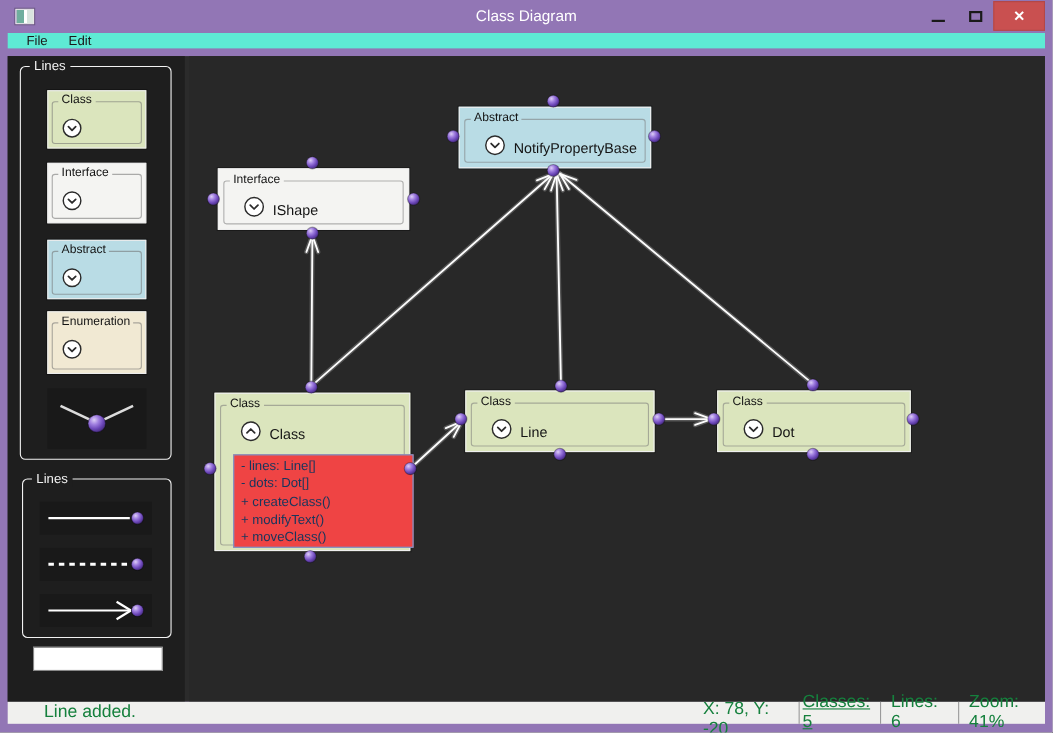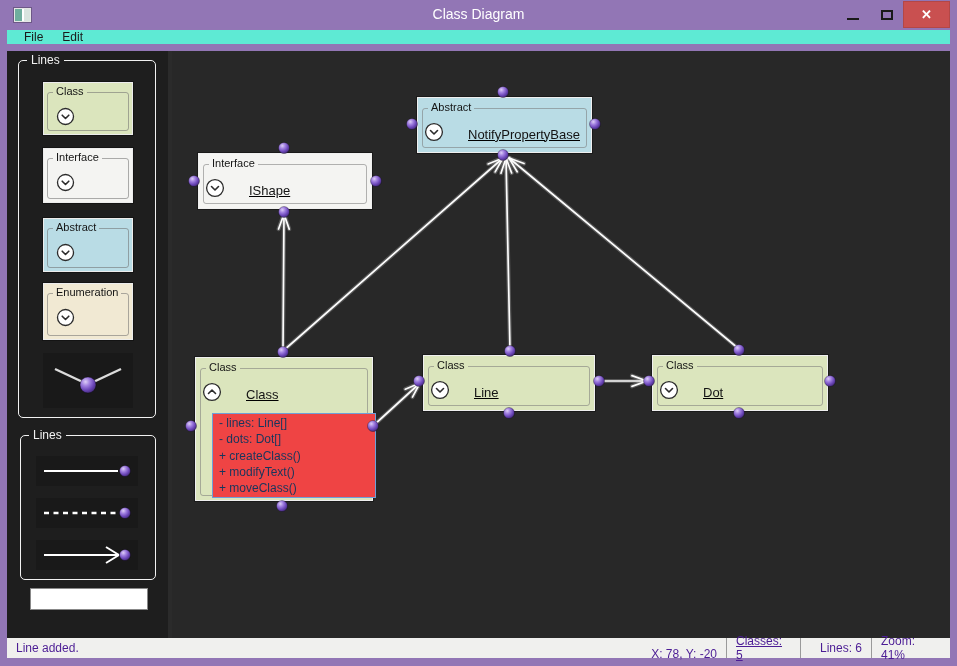--- a/index.html
+++ b/index.html
@@ -49,32 +49,32 @@
   .tile { position:absolute; background:#191919; }
 
   .name-input { position:absolute; left:30px; top:588px; width:118px; height:22px;
     border:1px solid #888; background:#fff; font-size:12px; padding:0 4px; }
 
   
   .node { position:absolute; border:1px solid #efefef; box-shadow:0 0 0 1px rgba(0,0,0,0.35); z-index:2; }
   .node-inner { position:absolute; left:4px; right:4px; top:10px; bottom:4px;
     border:1px solid rgba(120,120,120,0.55); border-radius:3px; }
   .node-type { position:absolute; top:3px; left:10px; padding:0 3px; font-size:11px; color:#141414; background:var(--bg); }
-  .node-row { position:absolute; left:6px; top:24px; display:flex; align-items:center; gap:24px;text-decoration:underline; }
+  .node-row { position:absolute; left:22px; top:24px; display:flex; align-items:center; gap:7px; }
   .node-name { font-size:13px; color:#141414; }
   .member-box { position:absolute; left:16px; top:55px; width:164px; height:85px;
     background:#ef4444; border:1px solid #6f9fd8; padding:1px 0 0 6px; }
   .member-row { font-size:12px; line-height:16.3px; color:#17365d; white-space:nowrap; }
 
   .panel { position:absolute; z-index:2; }
   #wires { position:absolute; left:0; top:0; width:957px; height:666px; z-index:5; pointer-events:none; }
 
   
   .statusbar { position:absolute; left:7px; top:638px; width:943px; height:20px; background:#f0f0ee;
-    display:flex; align-items:center; font-size:12px; color:#4c1d95; }
+    display:flex; align-items:center; font-size:16px; color:#15803d;padding-left:24px; }
   .status-msg { padding-left:9px; flex:1; }
   .status-right { display:flex; height:100%; align-items:center; }
   .status-seg { display:flex; align-items:center; justify-content:flex-end; height:100%;
     padding:0 9px; border-left:1px solid #9a9a9a; }
   .seg-coords  { width:96px; border-left:none;margin-top:11px; }
   .seg-classes { width:74px;text-decoration:underline; }
   .seg-lines   { width:71px; }
   .seg-zoom    { width:79px; }
 </style>
 </head>

